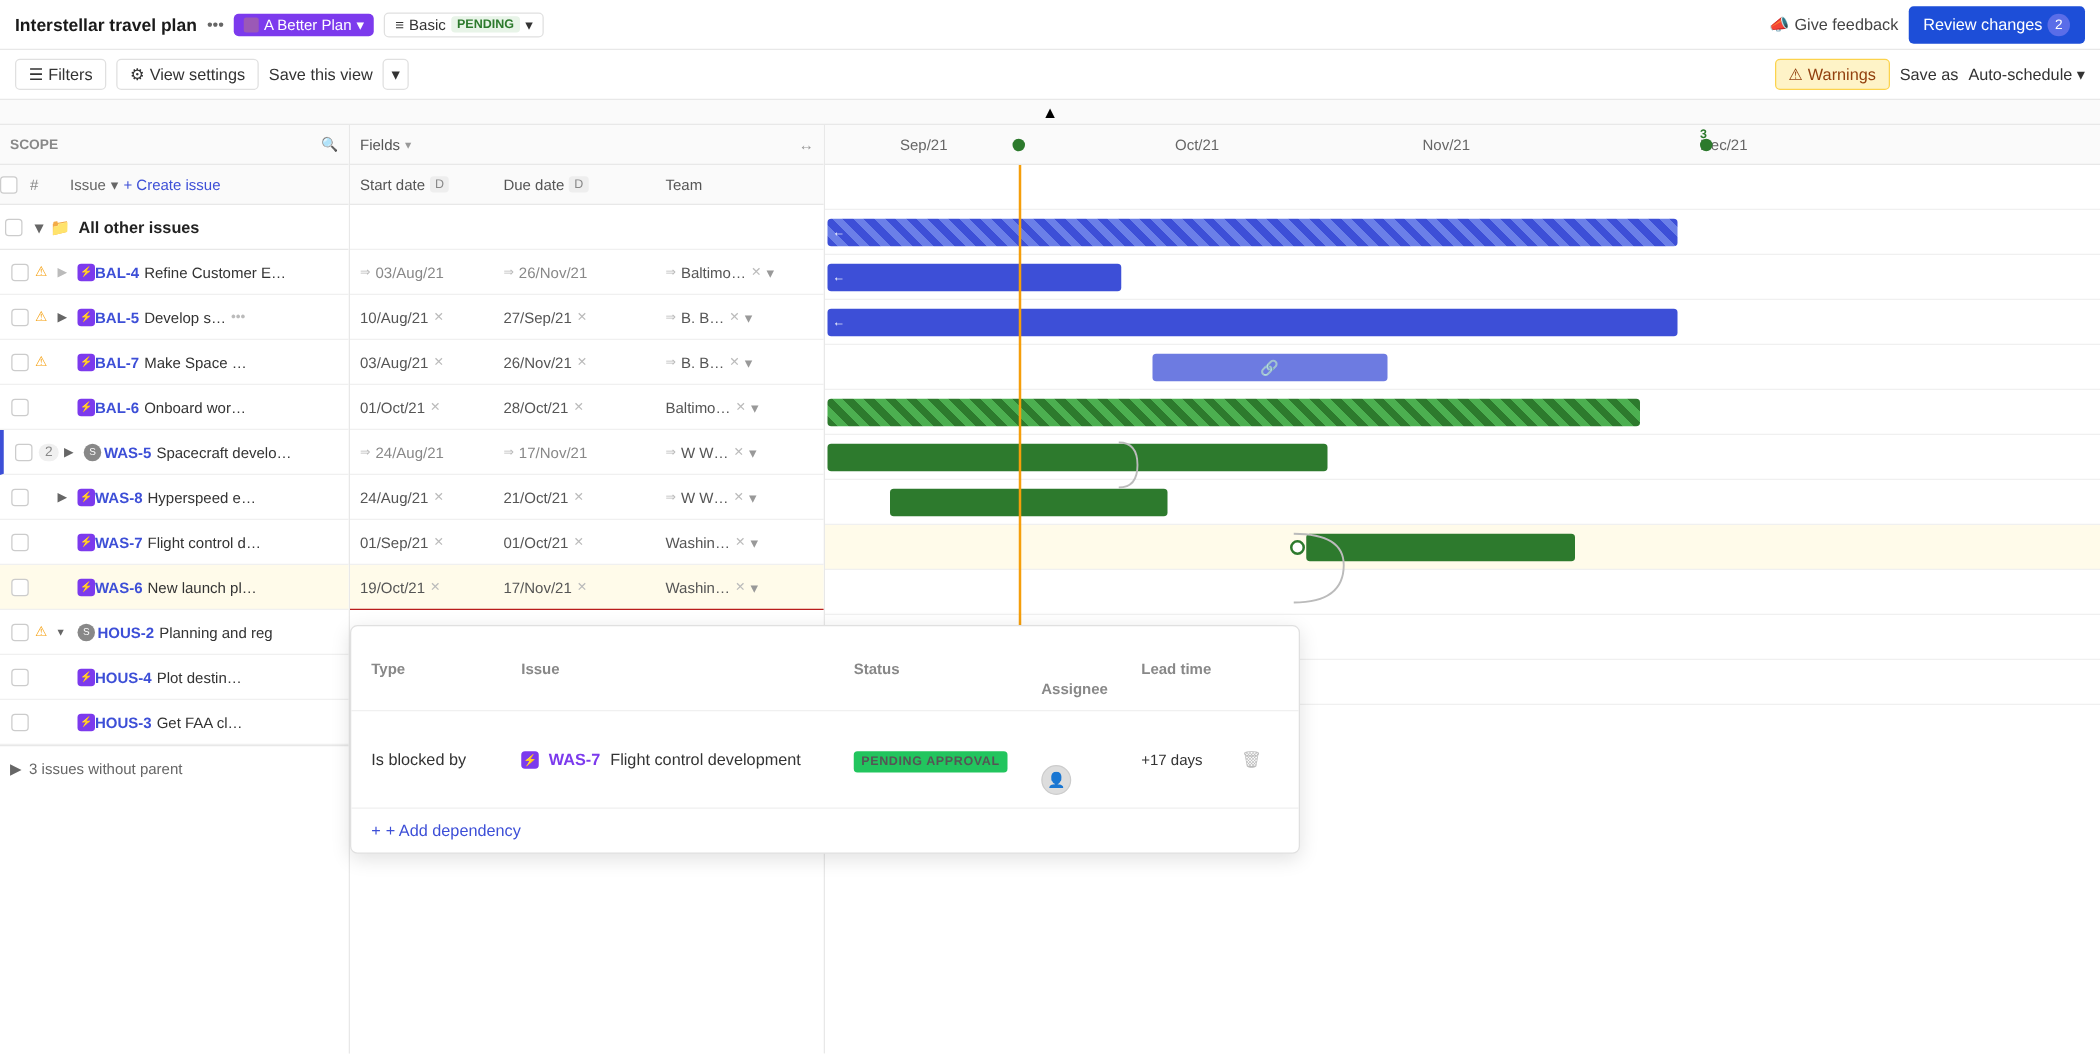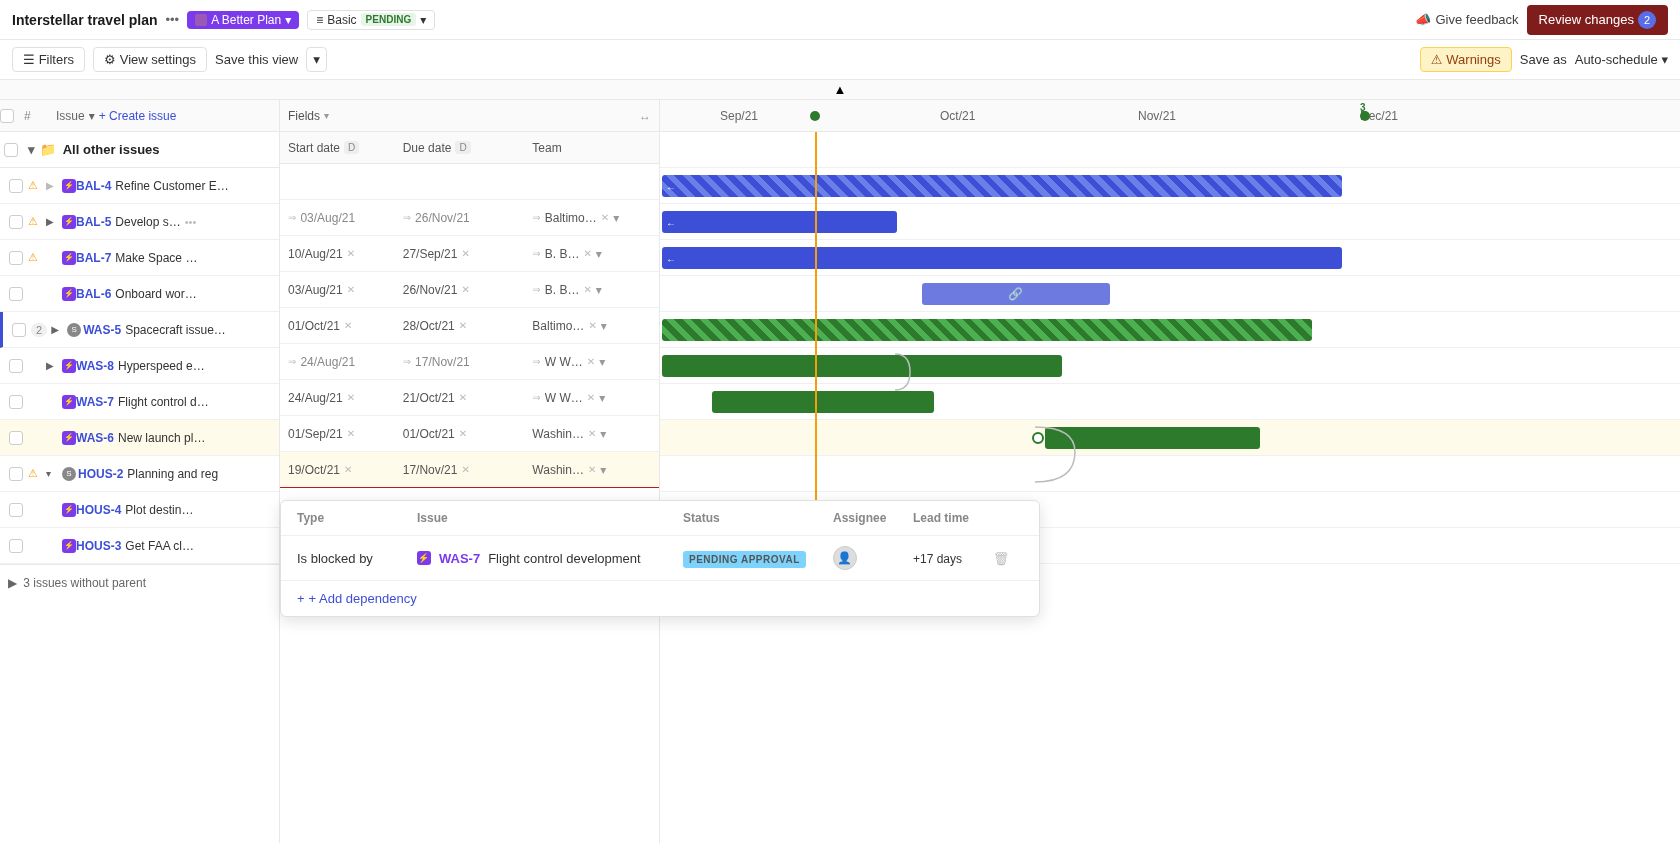--- a/index.html
+++ b/index.html
@@ -27,21 +27,21 @@
     }
     .edited-tag {
       background: #e8f4e8; color: #2d7a2d; font-size: 10px;
       border-radius: 3px; padding: 1px 5px; font-weight: 600;
     }
     .feedback-btn {
       display: flex; align-items: center; gap: 4px;
       color: #444; font-size: 13px; cursor: pointer; background: none; border: none;
     }
     .review-btn {
-      background: #7f1d1d; color: #fff; border: none; border-radius: 4px;
+      background: #1d4ed8; color: #fff; border: none; border-radius: 4px;
       padding: 6px 12px; font-size: 13px; cursor: pointer; font-weight: 500;
       display: flex; align-items: center; gap: 4px;
     }
     .review-count {
       background: #5a6de8; border-radius: 50%; width: 18px; height: 18px;
       display: flex; align-items: center; justify-content: center; font-size: 11px;
     }
 
     
     .toolbar {
@@ -133,37 +133,37 @@
       padding: 0;
     }
     .popup-table-header {
       display: flex; align-items: center; padding: 10px 16px;
       border-bottom: 1px solid #f0f0f0; font-size: 12px; color: #888;
       font-weight: 600;
     }
     .popup-col-type { width: 120px; }
     .popup-col-issue { flex: 1; }
     .popup-col-status { width: 150px; }
-    .popup-col-assignee { width: 80px; }
+    .popup-col-assignee { width: 80px; margin-top: 33px; }
     .popup-col-lead { width: 80px; }
     .popup-col-del { width: 30px; }
 
     .popup-row {
       display: flex; align-items: center; padding: 10px 16px;
       border-bottom: 1px solid #f0f0f0;
     }
     .blocked-label { font-size: 13px; color: #333; }
     .popup-issue-id { color: #7c3aed; font-weight: 600; font-size: 13px; margin-right: 4px; }
     .popup-issue-icon {
       width: 14px; height: 14px; background: #7c3aed; border-radius: 3px;
       display: inline-flex; align-items: center; justify-content: center;
       color: #fff; font-size: 9px; margin-right: 4px;
     }
     .status-badge {
-      background: #7dd3fc; color: #555; font-size: 10px; font-weight: 700;
+      background: #22c55e; color: #555; font-size: 10px; font-weight: 700;
       border-radius: 3px; padding: 3px 6px; letter-spacing: 0.5px;
     }
     .assignee-circle {
       width: 24px; height: 24px; border-radius: 50%;
       background: #ddd; border: 1px solid #ccc;
       display: flex; align-items: center; justify-content: center;
       color: #666; font-size: 12px;
     }
     .lead-time { font-size: 12px; color: #333; }
     .delete-btn { color: #bbb; cursor: pointer; }
@@ -278,20 +278,24 @@
 </div>
 
 <div class="top-collapse">
   <span>▲</span>
 </div>
 
 <div class="gantt-container">
 
   <div class="left-panel">
 
+    <div class="scope-header">
+      <span>SCOPE</span>
+      <span>🔍</span>
+    </div>
 
     <div class="col-header">
       <div style="width:24px">
           <div class="cb"></div>
         </div>
       <div style="width:24px;font-size:12px;color:#888">#</div>
       <div class="col-issue">
         <span>Issue</span>
         <span>▾</span>
         <span class="col-create">+ Create issue</span>
@@ -365,21 +369,21 @@
     <div class="row" style="border-left:3px solid #3d4fd7;">
       <div class="row-check">
           <div class="cb"></div>
         </div>
       <span class="row-num-badge">2</span>
       <div class="row-expand">
           <span style="font-size:10px;color:#666">▶</span>
         </div>
       <div style="width:14px;height:14px;background:#888;border-radius:50%;display:flex;align-items:center;justify-content:center;color:#fff;font-size:8px;flex-shrink:0;margin-right:2px;">S</div>
       <span class="row-id">WAS-5</span>
-      <span class="row-title">Spacecraft issue…</span>
+      <span class="row-title">Spacecraft develo…</span>
     </div>
 
     <div class="row">
       <div class="row-check">
           <div class="cb"></div>
         </div>
       <div class="row-warn"></div>
       <div class="row-expand">
           <span style="font-size:10px;color:#666">▶</span>
         </div>

